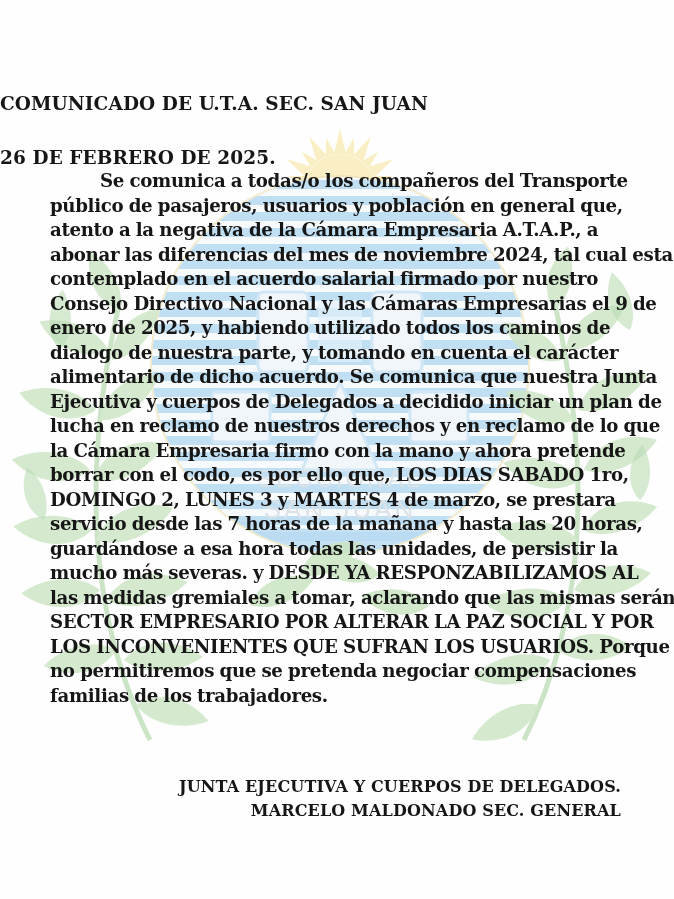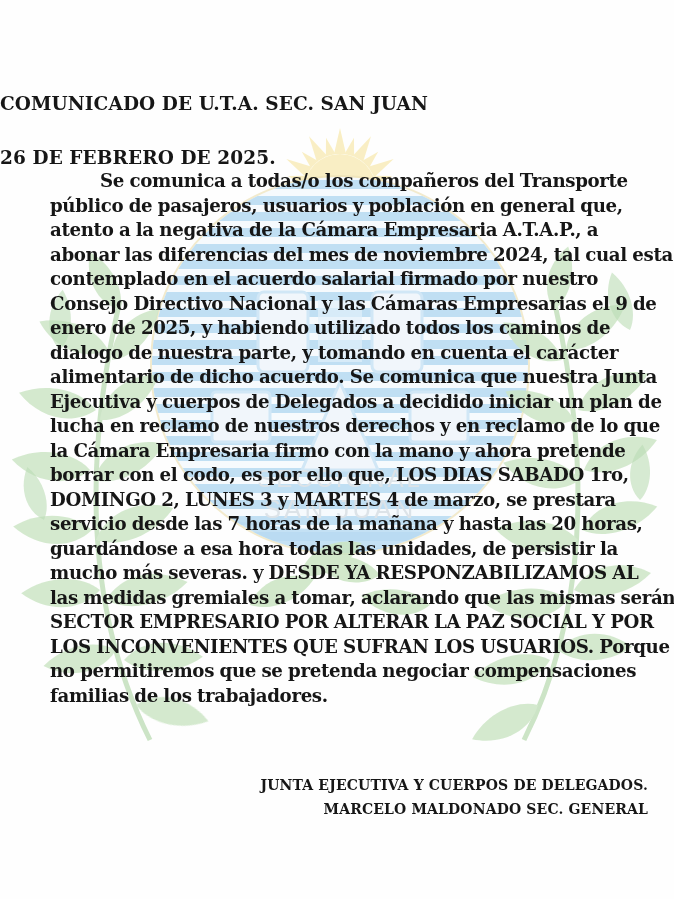--- a/index.html
+++ b/index.html
@@ -7,21 +7,21 @@
   .page { position: absolute; left: 0; top: 0; width: 674px; height: 899px; background: #fefefe; }
   .watermark { position: absolute; left: 0; top: 0; width: 674px; height: 899px; z-index: 0; }
   .content { position: absolute; left: 0; top: 0; width: 674px; z-index: 1;
     font-family: "DejaVu Serif", "Liberation Serif", serif; font-weight: bold; color: #161616; }
   .title { position: absolute; left: 0; width: 674px; font-size: 18.5px; letter-spacing: 0.1px; }
   .title.t1 { top: 93px; }
   .title.t2 { top: 131px; margin-top: 16px; }
   .body { position: absolute; left: 50px; top: 169px; width: 588px; font-size: 18.2px; line-height: 24.5px; }
   .body .line { display: block; white-space: nowrap; letter-spacing: -0.35px; word-spacing: -0.5px; }
   .body .line.indent { padding-left: 50px; }
-  .sig { position: absolute; right: 26px; font-size: 14px; white-space: nowrap; text-align: center; letter-spacing: 0.15px; }
+  .sig { position: absolute; right: 53px; font-size: 16px; white-space: nowrap; text-align: center; letter-spacing: 0.15px; }
   .sig.s1 { top: 777px; }
   .sig.s2 { top: 801px; }
 </style>
 </head>
 <body>
 
 <div class="page">
 
   <svg class="watermark" viewBox="0 0 674 899" xmlns="http://www.w3.org/2000/svg">
     <defs>

